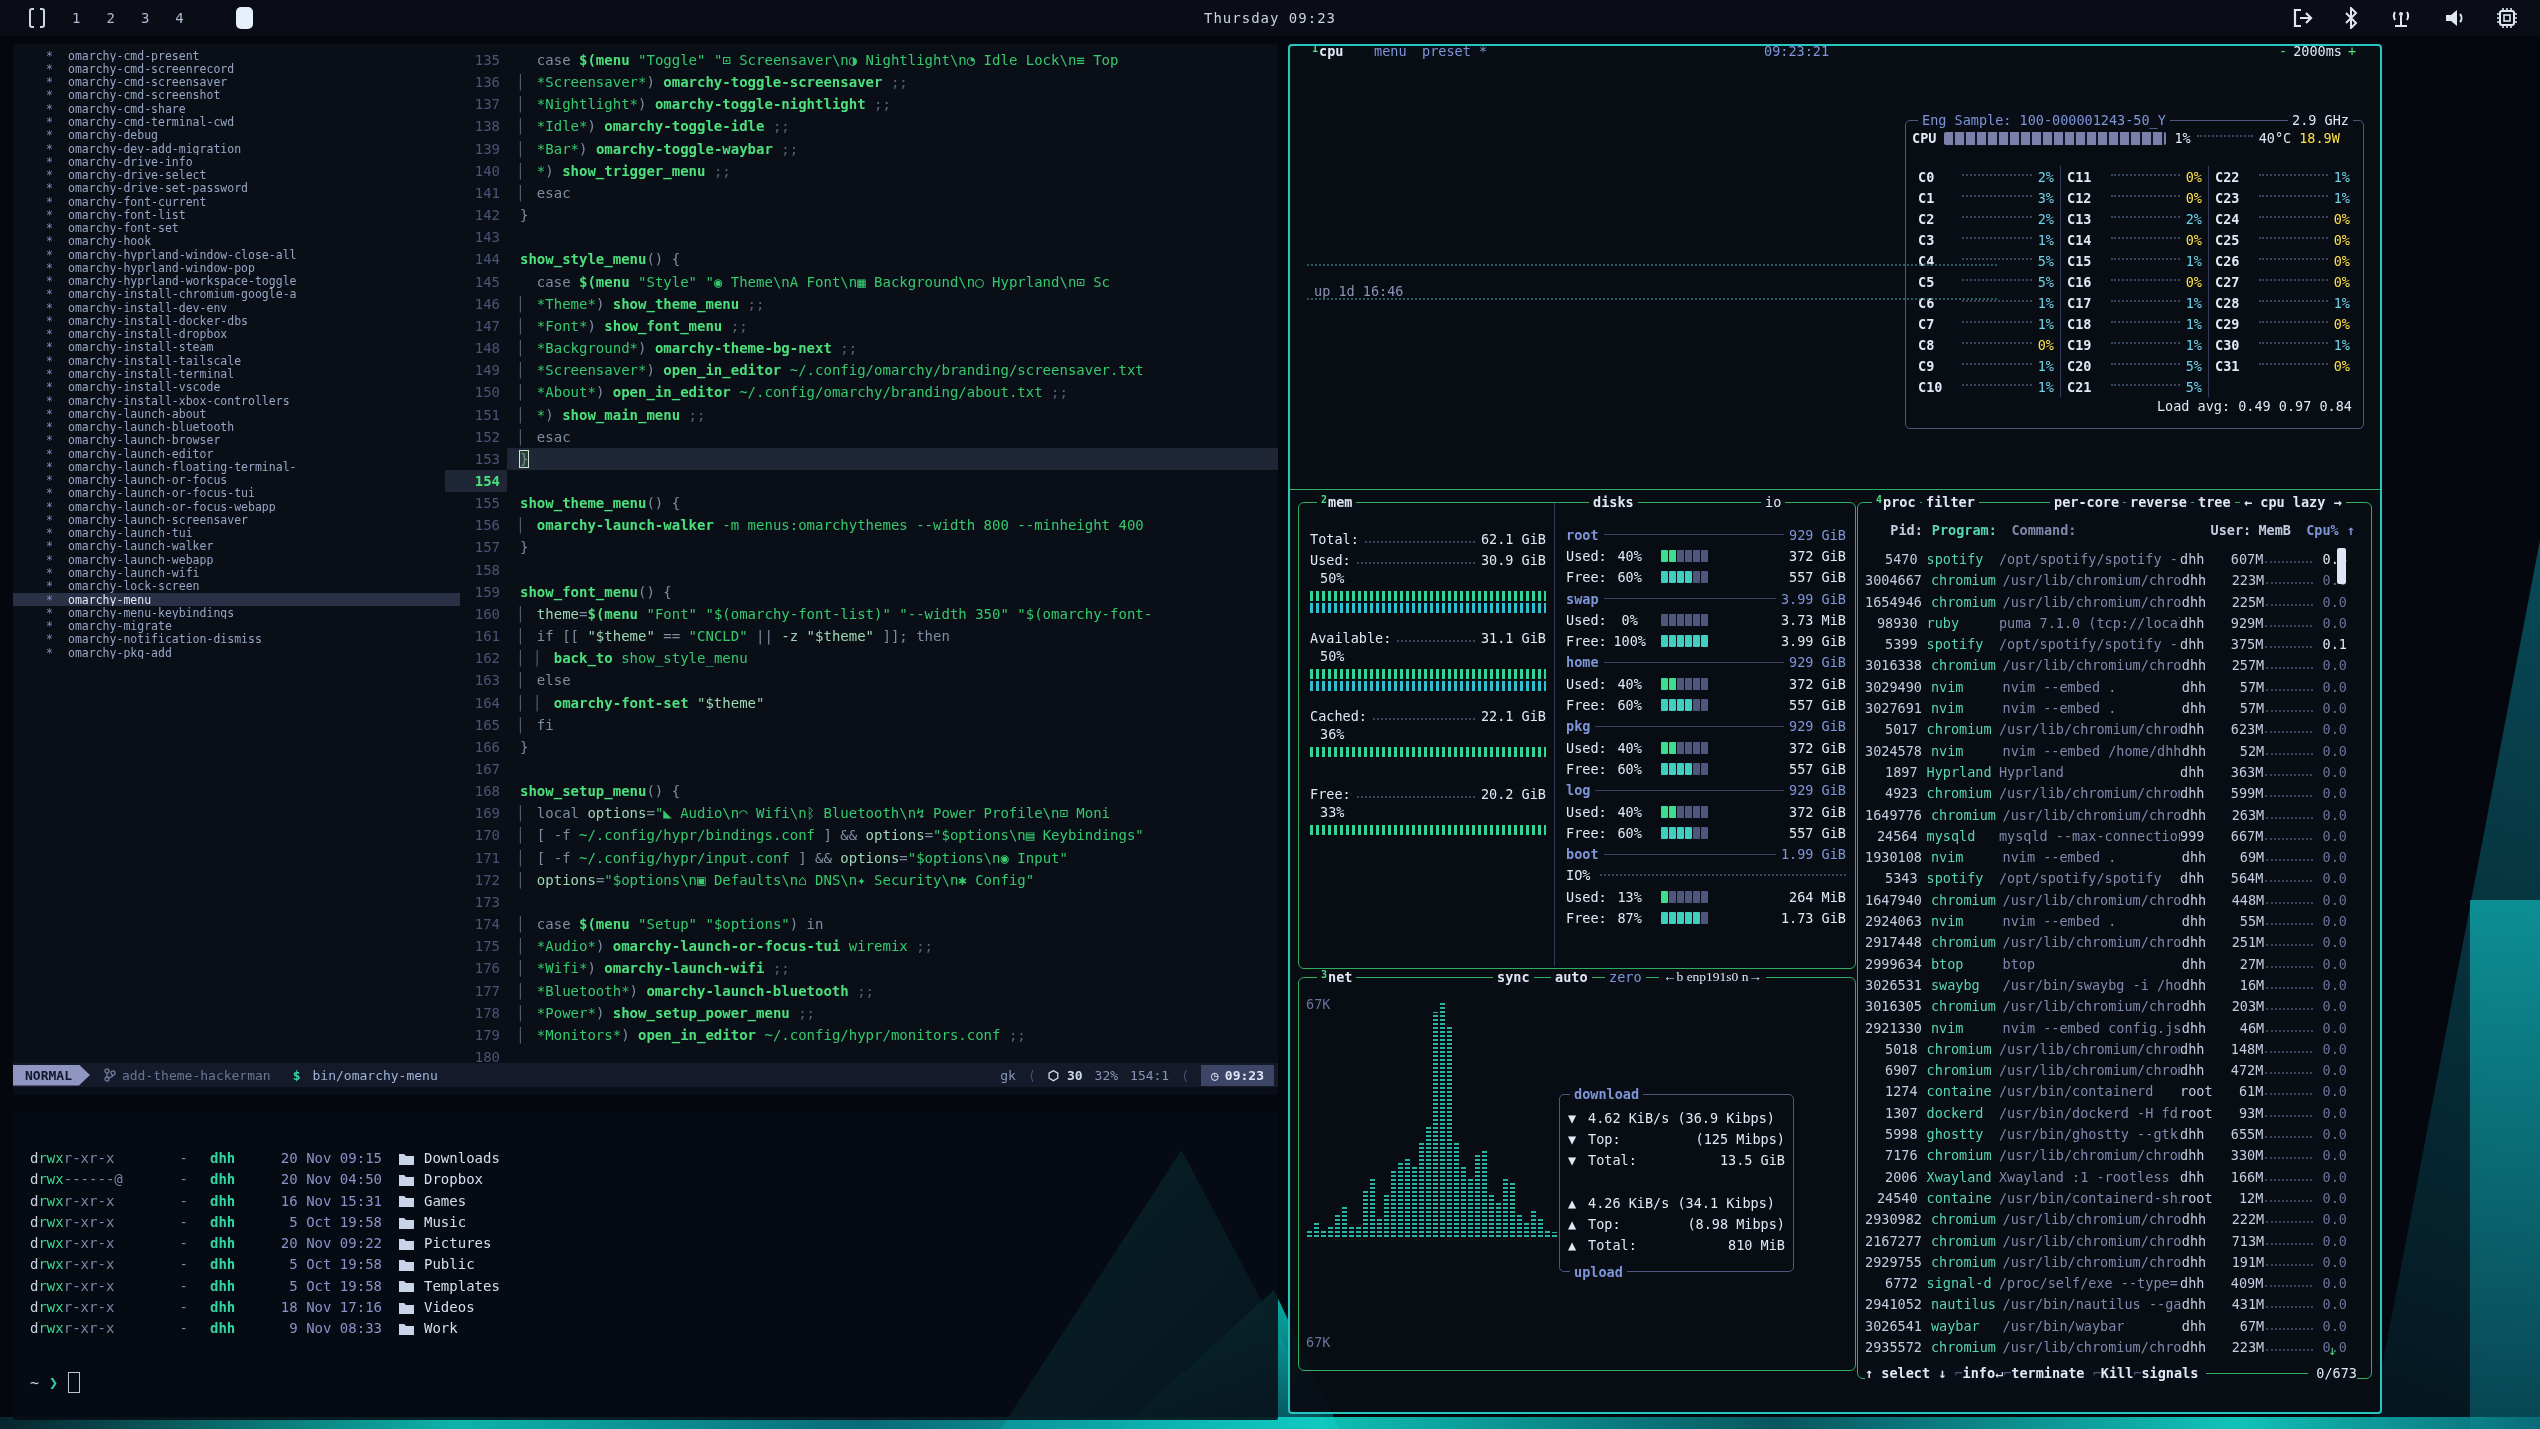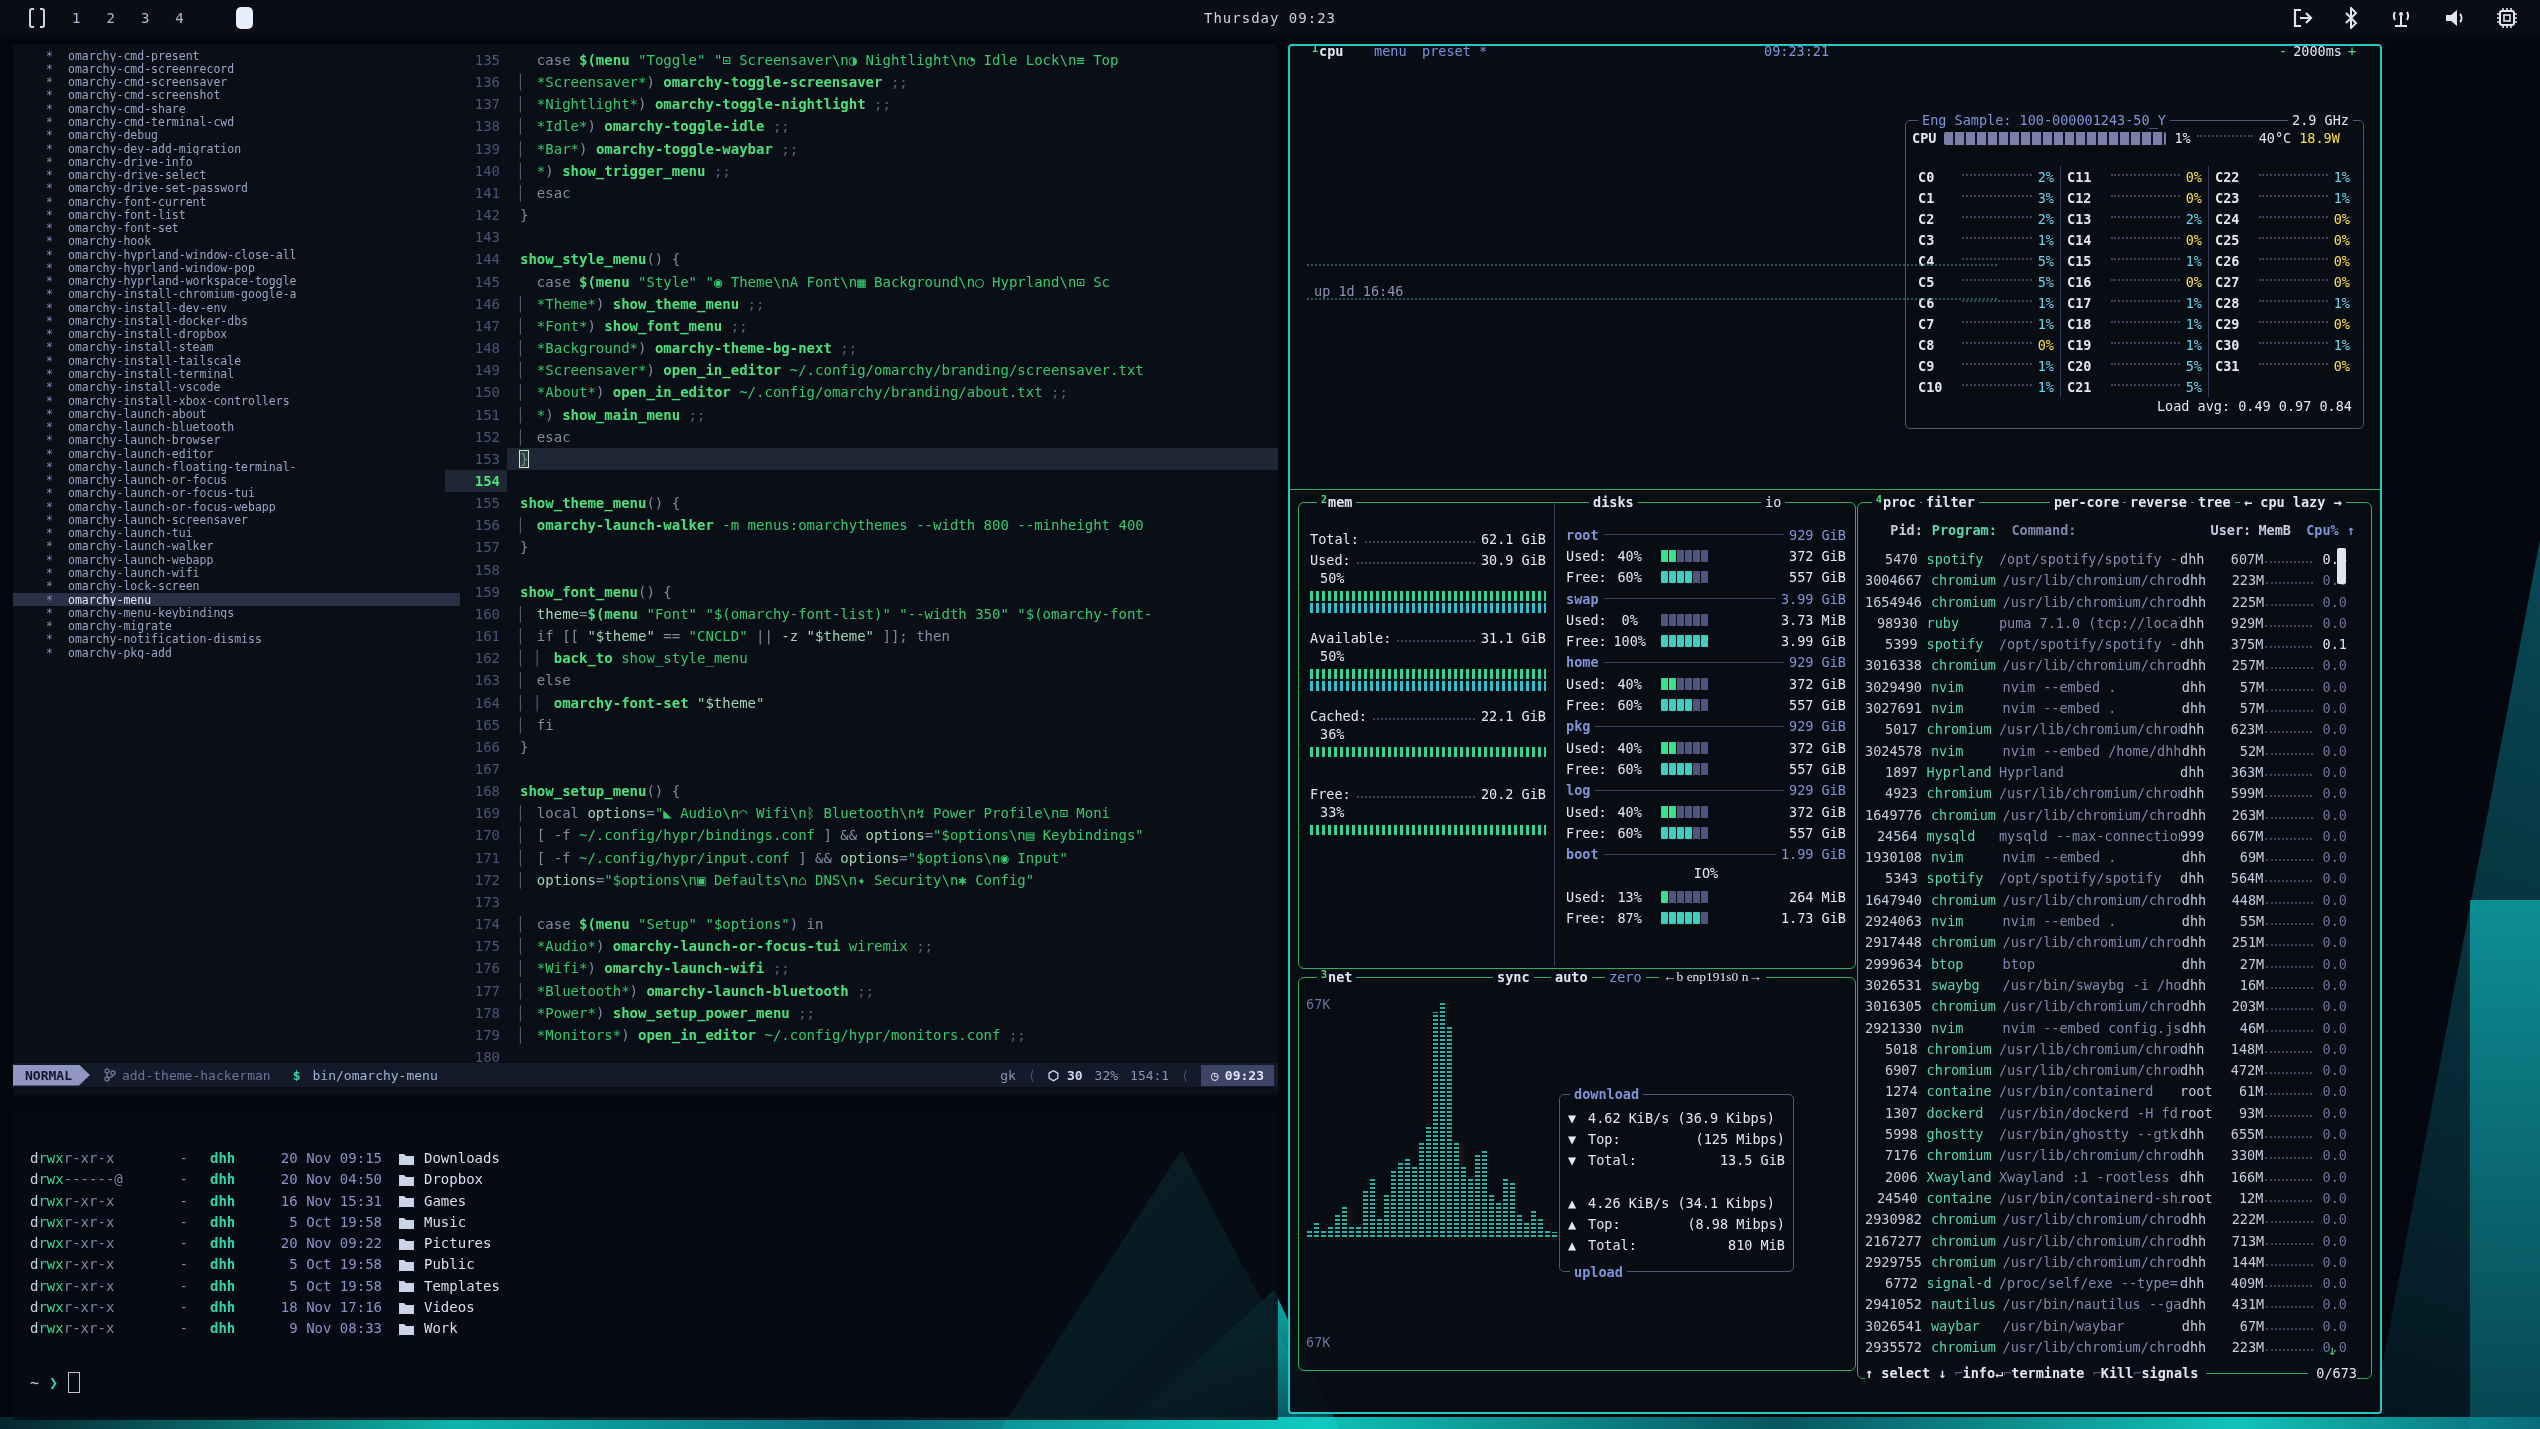--- a/index.html
+++ b/index.html
@@ -102,21 +102,21 @@
   #diskcol{position:absolute;left:276px;top:478px;width:280px;}
   .dtitle{display:flex;align-items:center;height:21.3px;white-space:pre;}
   .dline{flex:1;border-top:1px solid #39435f;margin:0 5px;}
   .drow{display:flex;align-items:center;height:21.3px;color:#e2e8f4;white-space:pre;}
   .dpct{width:46px;text-align:center;}
   .dbar{display:flex;gap:1px;margin:0 8px;}
   .dbar i{width:7px;height:12px;background:#4e5680;border-radius:1px;}
   .dbar i.fg{background:#3be08f;}
   .dbar i.ff{background:#3ecfc0;}
   .dval{margin-left:auto;}
-  .diorow{display:flex;align-items:center;height:21.3px;color:#e2e8f4;flex-direction:column;}
+  .diorow{display:flex;align-items:center;height:21.3px;color:#e2e8f4;}
   .dioline{flex:1;border-top:2px dotted #39445f;margin-left:10px;}
   
   #netbox{left:8px;top:931px;width:556px;height:392px;}
   #netgraph{position:absolute;left:17px;top:960px;width:252px;height:231px;display:flex;align-items:flex-end;gap:2px;}
   .ncol{width:5px;background:repeating-linear-gradient(0deg,#2fd0c0 0 2px,transparent 2px 4px);opacity:.85;}
   #nscale-t{position:absolute;left:16px;top:950px;color:#6b739a;}
   #nscale-b{position:absolute;left:16px;top:1288px;color:#6b739a;}
   #dlbox{left:269px;top:1048px;width:233px;height:176px;}
   .dlrow{display:flex;align-items:center;height:21.3px;padding:0 8px;color:#e2e8f4;white-space:pre;}
   .dlrow .arr{width:20px;color:#e2e8f4;}
@@ -763,21 +763,21 @@
         <div class="prow"><span class="ppid">5018</span><span class="pprog">chromium</span><span class="pcmd">/usr/lib/chromium/chrom</span><span class="puser">dhh</span><span class="pmem">148M</span><span class="plead"></span><span class="pcpu slate">0.0</span></div>
         <div class="prow"><span class="ppid">6907</span><span class="pprog">chromium</span><span class="pcmd">/usr/lib/chromium/chrom</span><span class="puser">dhh</span><span class="pmem">472M</span><span class="plead"></span><span class="pcpu slate">0.0</span></div>
         <div class="prow"><span class="ppid">1274</span><span class="pprog">containe</span><span class="pcmd">/usr/bin/containerd</span><span class="puser">root</span><span class="pmem">61M</span><span class="plead"></span><span class="pcpu slate">0.0</span></div>
         <div class="prow"><span class="ppid">1307</span><span class="pprog">dockerd</span><span class="pcmd">/usr/bin/dockerd -H fd:</span><span class="puser">root</span><span class="pmem">93M</span><span class="plead"></span><span class="pcpu slate">0.0</span></div>
         <div class="prow"><span class="ppid">5998</span><span class="pprog">ghostty</span><span class="pcmd">/usr/bin/ghostty --gtk-</span><span class="puser">dhh</span><span class="pmem">655M</span><span class="plead"></span><span class="pcpu slate">0.0</span></div>
         <div class="prow"><span class="ppid">7176</span><span class="pprog">chromium</span><span class="pcmd">/usr/lib/chromium/chrom</span><span class="puser">dhh</span><span class="pmem">330M</span><span class="plead"></span><span class="pcpu slate">0.0</span></div>
         <div class="prow"><span class="ppid">2006</span><span class="pprog">Xwayland</span><span class="pcmd">Xwayland :1 -rootless -</span><span class="puser">dhh</span><span class="pmem">166M</span><span class="plead"></span><span class="pcpu slate">0.0</span></div>
         <div class="prow"><span class="ppid">24540</span><span class="pprog">containe</span><span class="pcmd">/usr/bin/containerd-shi</span><span class="puser">root</span><span class="pmem">12M</span><span class="plead"></span><span class="pcpu slate">0.0</span></div>
         <div class="prow"><span class="ppid">2930982</span><span class="pprog">chromium</span><span class="pcmd">/usr/lib/chromium/chrom</span><span class="puser">dhh</span><span class="pmem">222M</span><span class="plead"></span><span class="pcpu slate">0.0</span></div>
         <div class="prow"><span class="ppid">2167277</span><span class="pprog">chromium</span><span class="pcmd">/usr/lib/chromium/chrom</span><span class="puser">dhh</span><span class="pmem">713M</span><span class="plead"></span><span class="pcpu slate">0.0</span></div>
-        <div class="prow"><span class="ppid">2929755</span><span class="pprog">chromium</span><span class="pcmd">/usr/lib/chromium/chrom</span><span class="puser">dhh</span><span class="pmem">144M</span><span class="plead"></span><span class="pcpu slate">0.0</span></div>
+        <div class="prow"><span class="ppid">2929755</span><span class="pprog">chromium</span><span class="pcmd">/usr/lib/chromium/chrom</span><span class="puser">dhh</span><span class="pmem">191M</span><span class="plead"></span><span class="pcpu slate">0.0</span></div>
         <div class="prow"><span class="ppid">6772</span><span class="pprog">signal-d</span><span class="pcmd">/proc/self/exe --type=r</span><span class="puser">dhh</span><span class="pmem">409M</span><span class="plead"></span><span class="pcpu slate">0.0</span></div>
         <div class="prow"><span class="ppid">2941052</span><span class="pprog">nautilus</span><span class="pcmd">/usr/bin/nautilus --gap</span><span class="puser">dhh</span><span class="pmem">431M</span><span class="plead"></span><span class="pcpu slate">0.0</span></div>
         <div class="prow"><span class="ppid">3026541</span><span class="pprog">waybar</span><span class="pcmd">/usr/bin/waybar</span><span class="puser">dhh</span><span class="pmem">67M</span><span class="plead"></span><span class="pcpu slate">0.0</span></div>
         <div class="prow"><span class="ppid">2935572</span><span class="pprog">chromium</span><span class="pcmd">/usr/lib/chromium/chrom</span><span class="puser">dhh</span><span class="pmem">223M</span><span class="plead"></span><span class="pcpu slate">0.0</span></div>
       </div>
     <div id="procscroll"></div>
     <div id="procdown">↓</div>
     <div id="procfoot">
       <b>↑ select ↓</b>
       <span class="stub"> ⌐</span><b>info</b>

